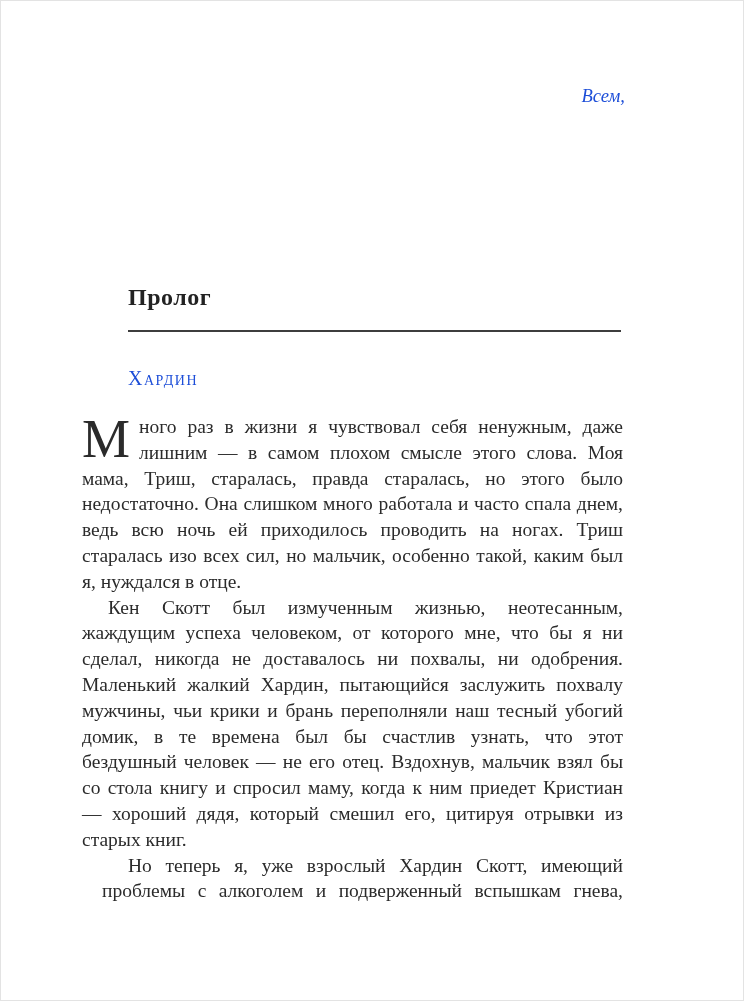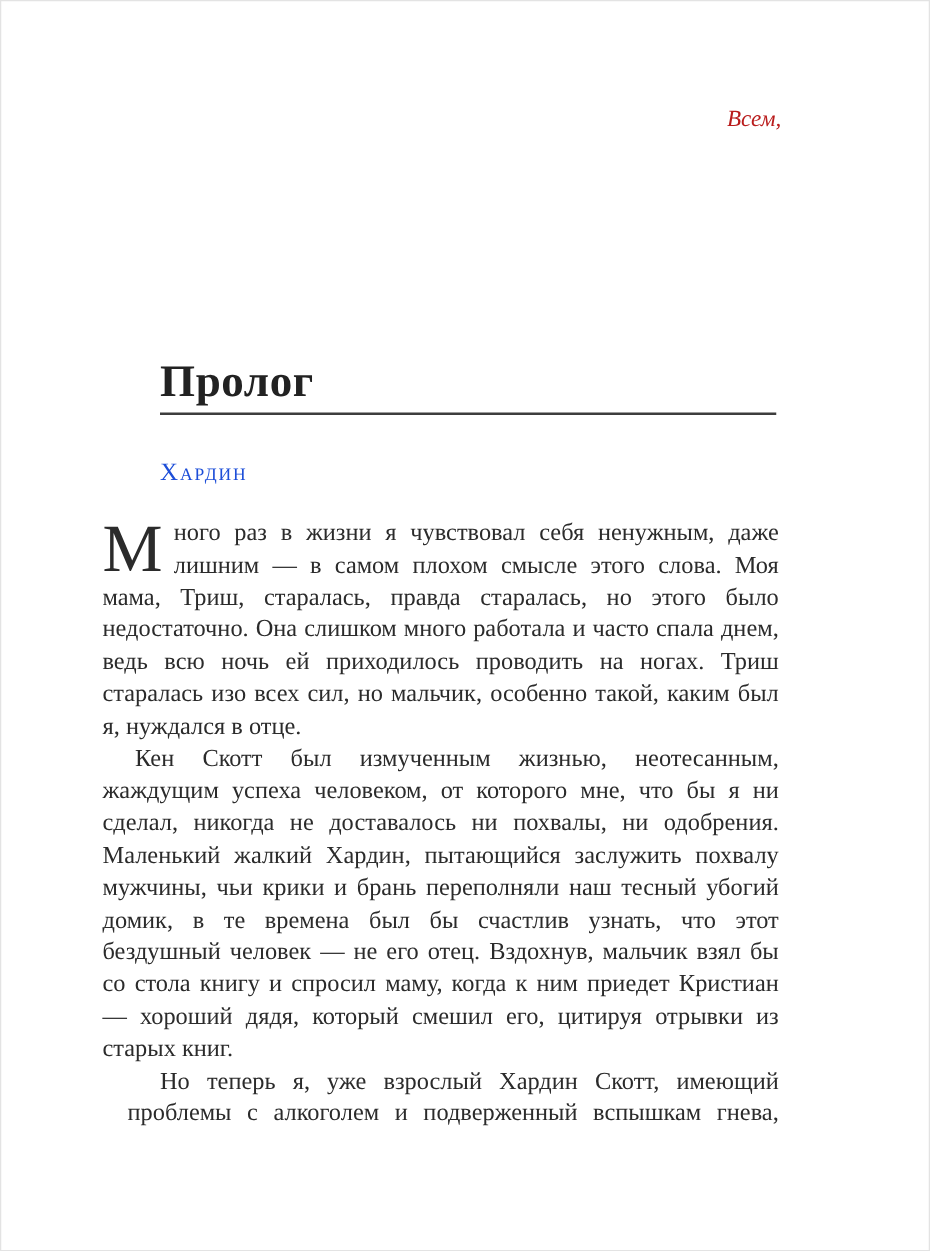--- a/index.html
+++ b/index.html
@@ -19,28 +19,28 @@
     color: #2b2b2b;
   }
   .dedication {
     position: absolute;
     top: 84px;
     right: 118px;
     text-align: right;
     font-style: italic;
     font-size: 18.5px;
     line-height: 23px;
-    color: #b91c1c;
+    color: #1d4ed8;
   }
   .chapter-title {
     position: absolute;
     top: 283px;
     left: 127px;
     margin: 0;
-    font-size: 36px;
+    font-size: 24px;
     font-weight: bold;
     letter-spacing: 0.5px;
     color: #222222;
   }
   .title-rule {
     position: absolute;
     top: 329px;
     left: 127px;
     width: 493px;
     height: 0;

